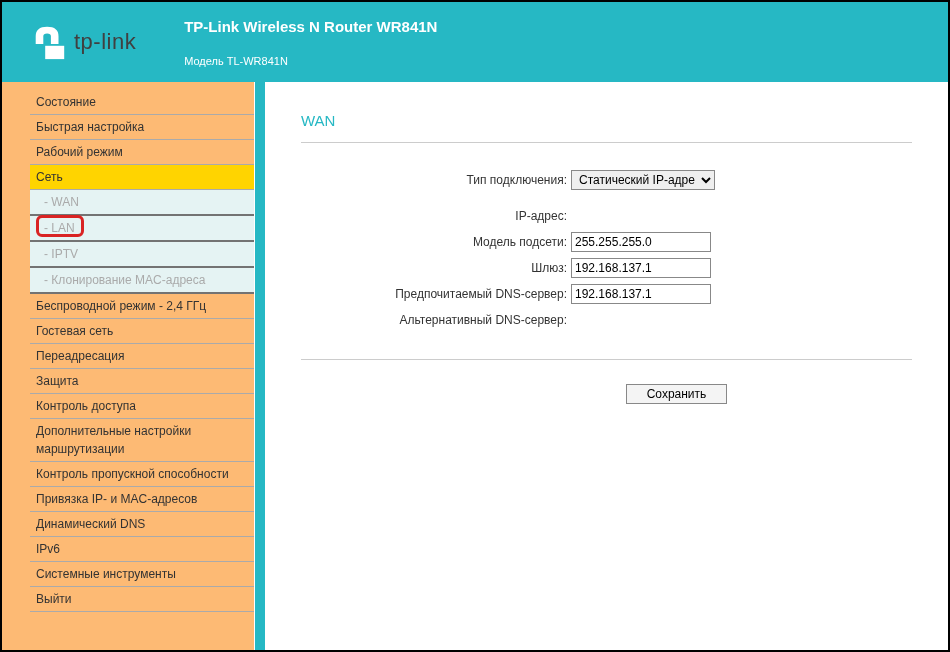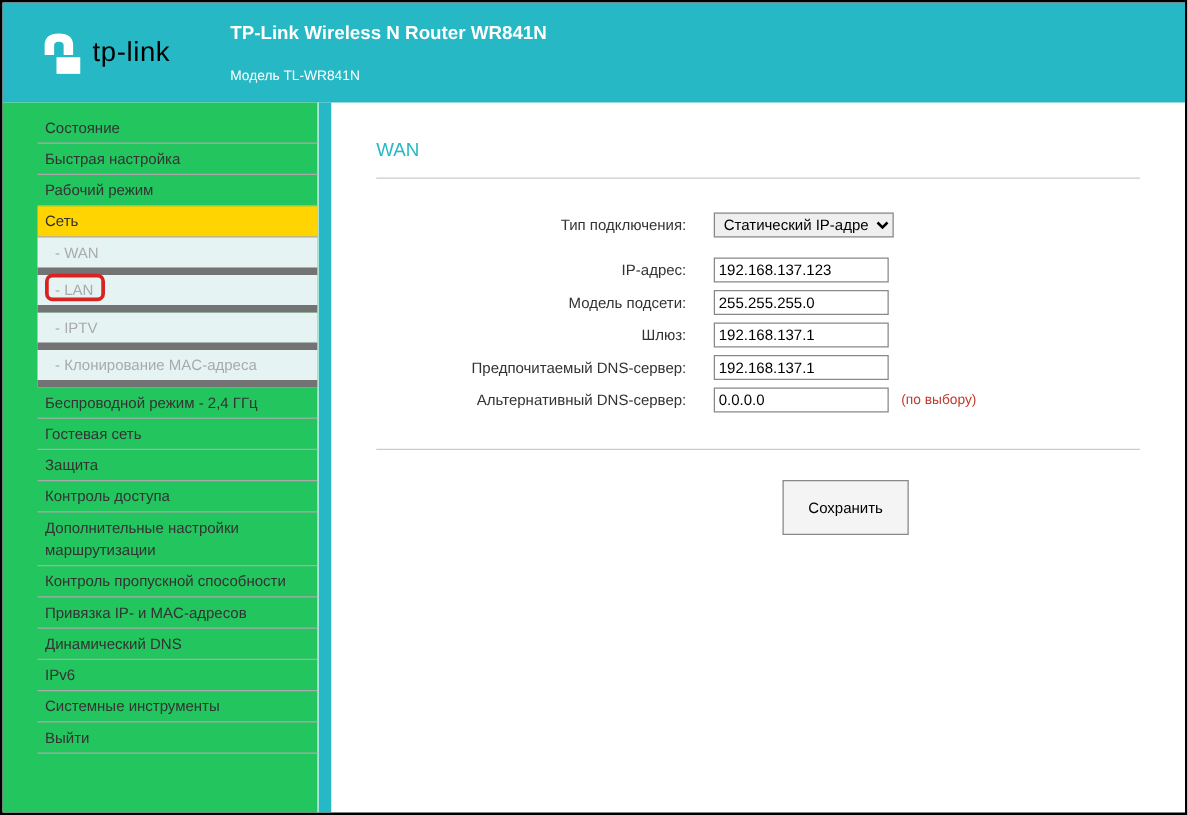--- a/index.html
+++ b/index.html
@@ -20,42 +20,42 @@
       display: flex;
       align-items: center;
       padding-left: 28px;
     }
     
     .logo-box { display: flex; align-items: center; gap: 6px; }
     
     .logo-icon { width: 38px; height: 38px; }
     
     .logo-text {
-      color: #000000;
+      color: #404040;
       font-size: 22px;
       font-weight: 500;
       letter-spacing: 0.5px;
     }
     
     .header-titles {
       margin-left: 48px;
       color: #fff;
     }
     
     .header-title { font-size: 15px; font-weight: bold; }
     .header-subtitle { font-size: 11px; margin-top: 20px; }
     
     .body {
       display: flex;
       height: calc(100% - 80px);
     }
     
     .sidebar {
       width: 253px;
-      background: #22c55e;
+      background: #fdba74;
       border-right: 1px solid #fff;
       padding-left: 28px;
       padding-top: 8px;
       overflow: hidden;
     }
     
     .sidebar-item {
       padding: 3px 6px;
       border-bottom: 1px solid #aaa;
       color: #333;
@@ -64,21 +64,21 @@
       line-height: 1.5;
     }
     
     .sidebar-item.active {
       background: #FFD400;
       font-weight: normal;
     }
     
     .sidebar-sub {
       padding: 3px 6px 3px 14px;
-      border-bottom: 6px solid #737373;
+      border-bottom: 2px solid #737373;
       color: #aaa;
       background: #E5F3F3;
       cursor: pointer;
       font-size: 12px;
       line-height: 1.5;
     }
     
     .sidebar-sub.highlighted {
       position: relative;
     }
@@ -120,21 +120,21 @@
     .form-row {
       display: flex;
       align-items: center;
       margin-bottom: 4px;
       height: 22px;
     }
     
     .form-label {
       width: 270px;
       text-align: right;
-      padding-right: 22px;
+      padding-right: 4px;
       color: #333;
       font-size: 12px;
     }
     
     .form-control {
       display: flex;
       align-items: center;
     }
     
     select.ctrl, input.ctrl {
@@ -156,21 +156,21 @@
     .hr2 {
       border: none;
       border-top: 1px solid #ccc;
       margin-top: 28px;
       margin-bottom: 24px;
     }
     
     .save-row { text-align: center; padding-left: 140px; }
     
     .save-btn {
-      padding: 14px 20px;
+      padding: 2px 20px;
       font-size: 12px;
       border: 1px solid #888;
       background: #f4f4f4;
       cursor: pointer;
     }
   </style>
 </head>
 <body>
 
 <div class="frame">
@@ -196,20 +196,21 @@
       <div class="sidebar-item active">Сеть</div>
       <div class="sidebar-sub">- WAN</div>
       <div class="sidebar-sub highlighted">
         <span>- LAN</span>
         <span class="highlight-ring"></span>
       </div>
       <div class="sidebar-sub">- IPTV</div>
       <div class="sidebar-sub">- Клонирование MAC-адреса</div>
       <div class="sidebar-item">Беспроводной режим - 2,4 ГГц</div>
       <div class="sidebar-item">Гостевая сеть</div>
+      <div class="sidebar-item">Переадресация</div>
       <div class="sidebar-item">Защита</div>
       <div class="sidebar-item">Контроль доступа</div>
       <div class="sidebar-item">Дополнительные настройки маршрутизации</div>
       <div class="sidebar-item">Контроль пропускной способности</div>
       <div class="sidebar-item">Привязка IP- и MAC-адресов</div>
       <div class="sidebar-item">Динамический DNS</div>
       <div class="sidebar-item">IPv6</div>
       <div class="sidebar-item">Системные инструменты</div>
       <div class="sidebar-item">Выйти</div>
     </div>
@@ -224,23 +225,20 @@
           <div class="form-label">Тип подключения:</div>
           <div class="form-control">
             <select class="ctrl">
               <option>Статический IP-адрес</option>
             </select>
           </div>
         </div>
         <div style="height:10px"></div>
         <div class="form-row">
           <div class="form-label">IP-адрес:</div>
-          <div class="form-control">
-            <input class="ctrl" value="192.168.137.123" style="">
-          </div>
         </div>
         <div class="form-row">
           <div class="form-label">Модель подсети:</div>
           <div class="form-control">
             <input class="ctrl" value="255.255.255.0" style="">
           </div>
         </div>
         <div class="form-row">
           <div class="form-label">Шлюз:</div>
           <div class="form-control">
@@ -248,24 +246,20 @@
           </div>
         </div>
         <div class="form-row">
           <div class="form-label">Предпочитаемый DNS-сервер:</div>
           <div class="form-control">
             <input class="ctrl" value="192.168.137.1" style="">
           </div>
         </div>
         <div class="form-row">
           <div class="form-label">Альтернативный DNS-сервер:</div>
-          <div class="form-control">
-            <input class="ctrl" value="0.0.0.0" style="">
-            <span class="hint">(по выбору)</span>
-          </div>
         </div>
       </div>
 
       <hr class="hr2">
 
       <div class="save-row">
         <button class="save-btn">Сохранить</button>
       </div>
     </div>
   </div>

